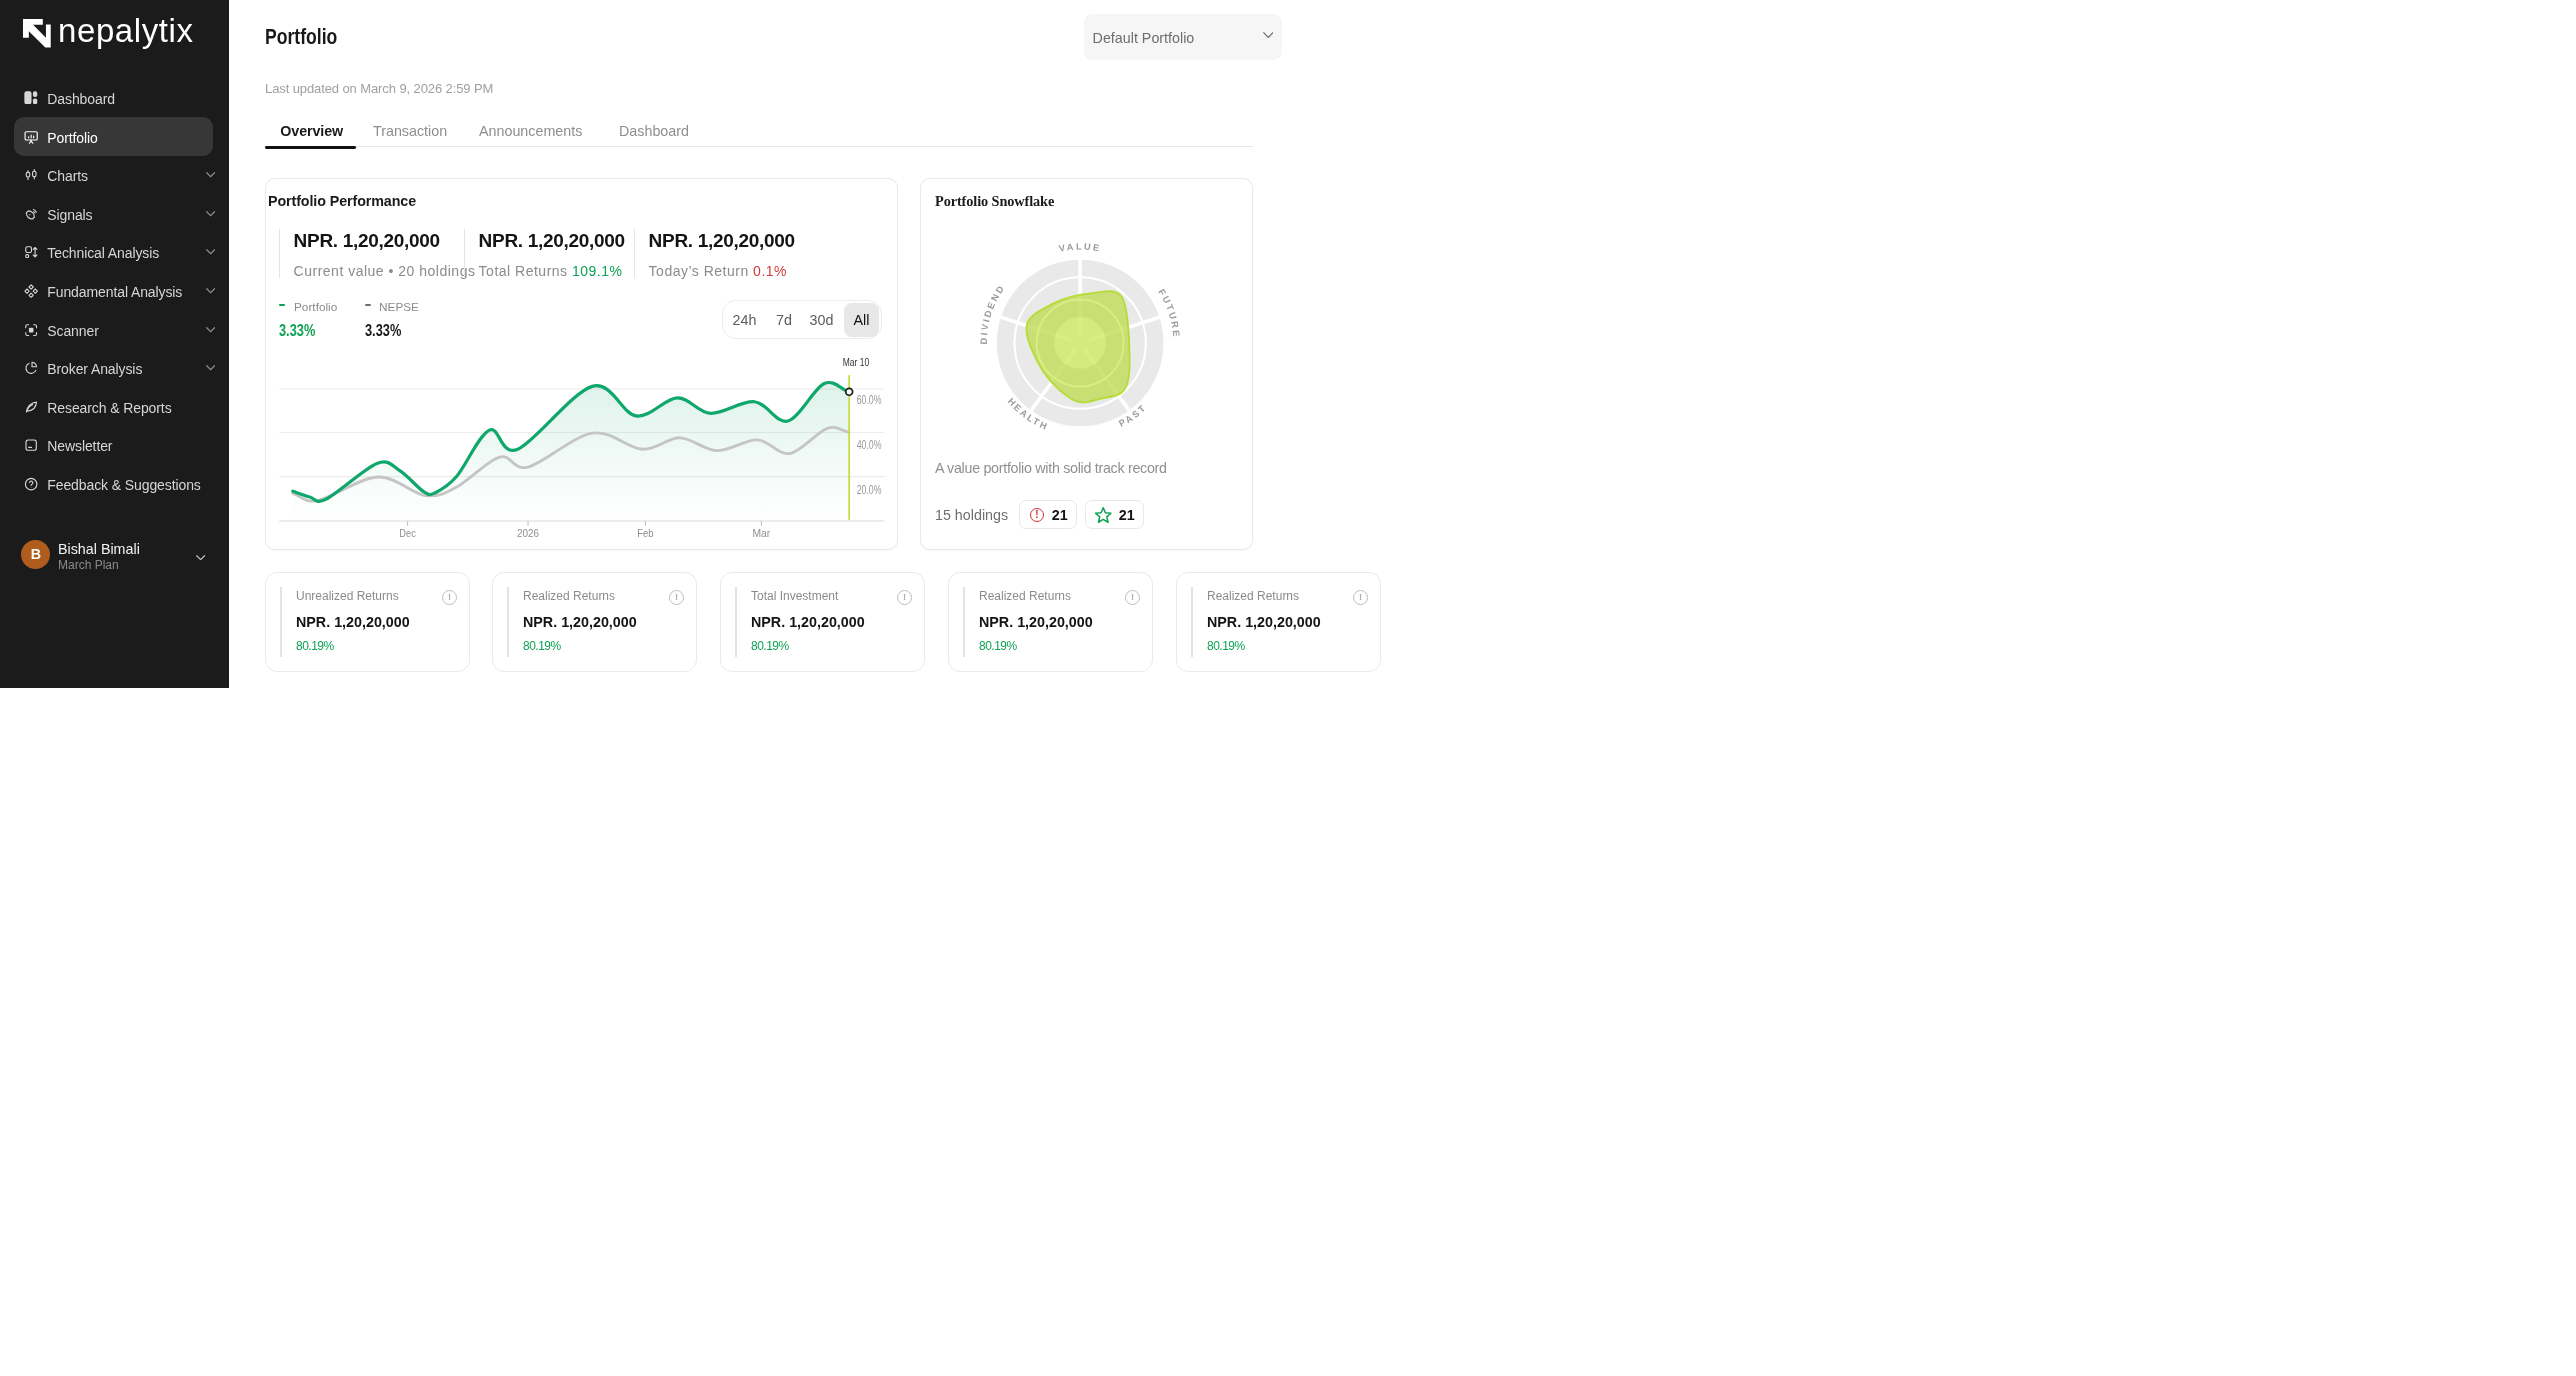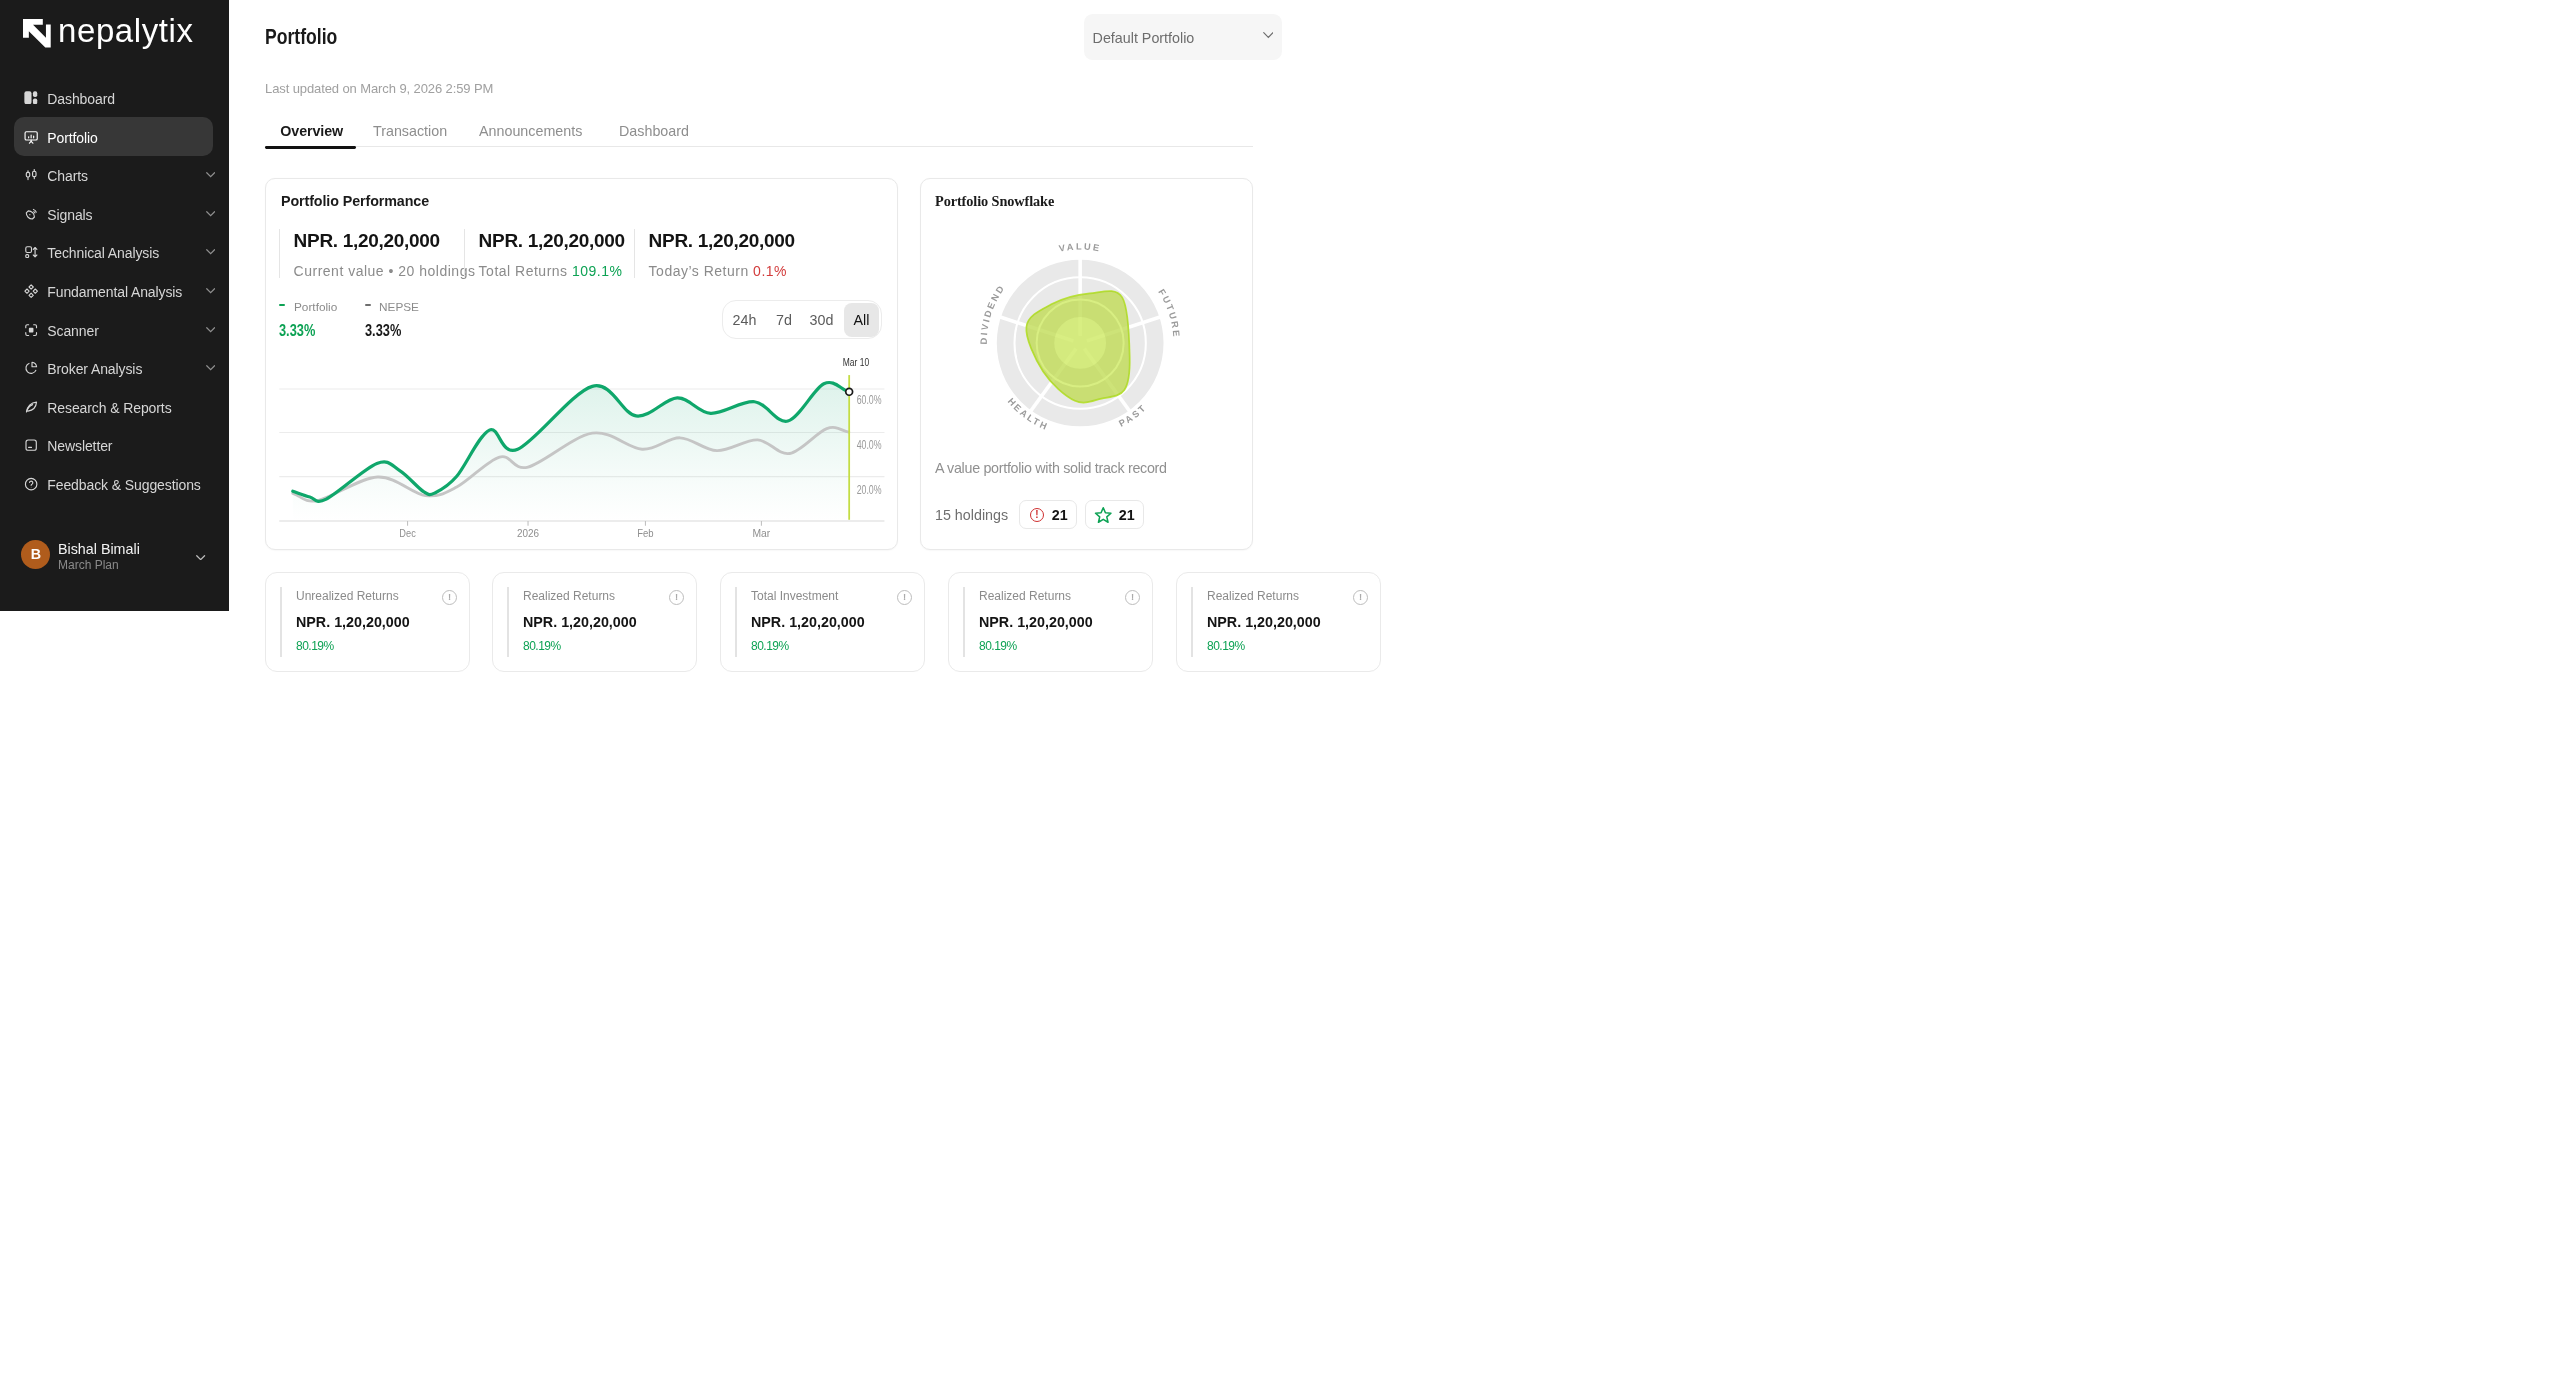--- a/index.html
+++ b/index.html
@@ -1,20 +1,20 @@
 <!DOCTYPE html>
 <html style="font-size:11.4px"><head>
 <meta charset="utf-8">
 <style>
 * { margin:0; padding:0; box-sizing:border-box; }
 html,body { width:1288px; height:688px; overflow:hidden; background:#fff;
   font-family:"Liberation Sans", sans-serif; }
 .abs { position:absolute; }
 
-#side { position:absolute; left:0; top:0; width:229px; height:611px; background:#1b1b1b; }
+#side { position:absolute; left:0; top:0; width:229px; height:688px; background:#1b1b1b; }
 #logo { position:absolute; left:23px; top:18.5px; }
 #wordmark { position:absolute; left:58px; top:18.5px; font-size:33px; color:#fff; letter-spacing:0.6px; line-height:23.5px; }
 .mi { position:absolute; left:14.3px; width:199px; height:39px; border-radius:10px; color:#d6d6d6; font-size:14px; letter-spacing:-0.1px; }
 .mi .ic { position:absolute; left:10px; top:12.5px; width:13.6px; height:13.6px; }
 .mi .lb { position:absolute; left:33px; top:20.7px; transform:translateY(-50%); white-space:nowrap; }
 .mi .ch { position:absolute; right:-1.8px; top:17px; line-height:0; }
 .mi.act { background:#373737; color:#fff; }
 #user { position:absolute; left:0; top:536px; width:229px; height:39px; }
 #avatar { position:absolute; left:21.4px; top:4.3px; width:29px; height:29px; border-radius:50%; background:#b05c1c; color:#fff; font-size:14.3px; font-weight:bold; text-align:center; line-height:29px; }
 
@@ -220,21 +220,21 @@
 <div id="upd">Last updated on March 9, 2026 2:59 PM</div>
 <div id="tabs">
   <span class="tab on" style="left:15.3px;">Overview</span>
   <span class="tab" style="left:108px;">Transaction</span>
   <span class="tab" style="left:214px;">Announcements</span>
   <span class="tab" style="left:354px;">Dashboard</span>
   <div id="tabline"></div>
 </div>
 
 <div class="card" id="perf"></div>
-<div class="ctitle" style="left:281px;">Portfolio Performance</div>
+<div class="ctitle" style="left:268px;">Portfolio Performance</div>
 <div class="sg" style="left:279px;">
   <div class="num">NPR. 1,20,20,000</div>
   <div class="sub">Current value • 20 holdings</div>
 </div>
 <div class="sg" style="left:464px;">
   <div class="num">NPR. 1,20,20,000</div>
   <div class="sub">Total Returns <span class="green">109.1%</span></div>
 </div>
 <div class="sg" style="left:634px;">
   <div class="num">NPR. 1,20,20,000</div>

